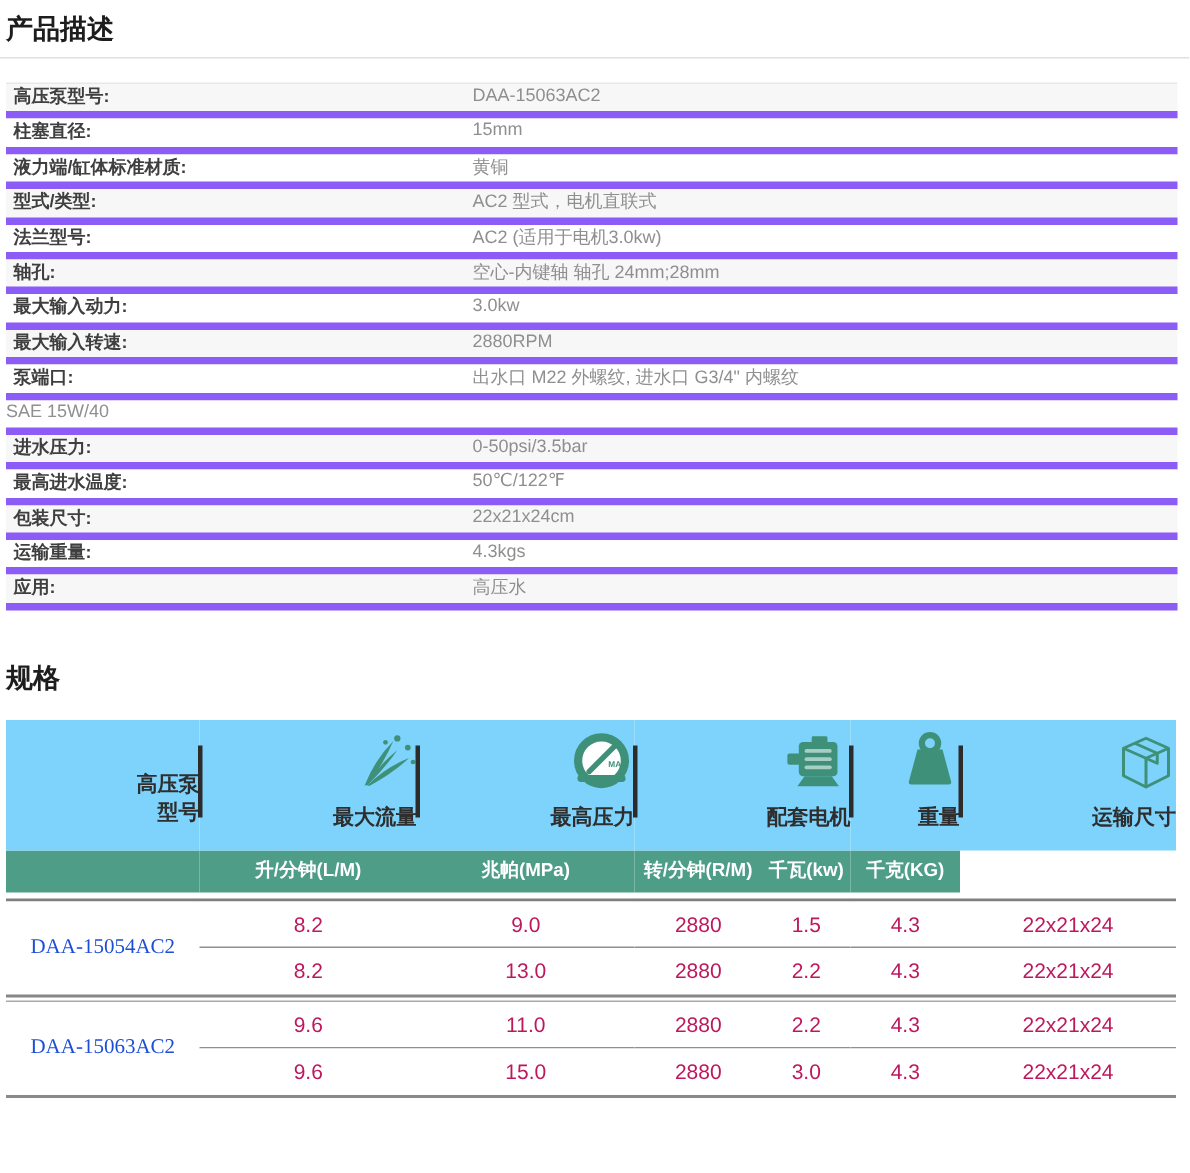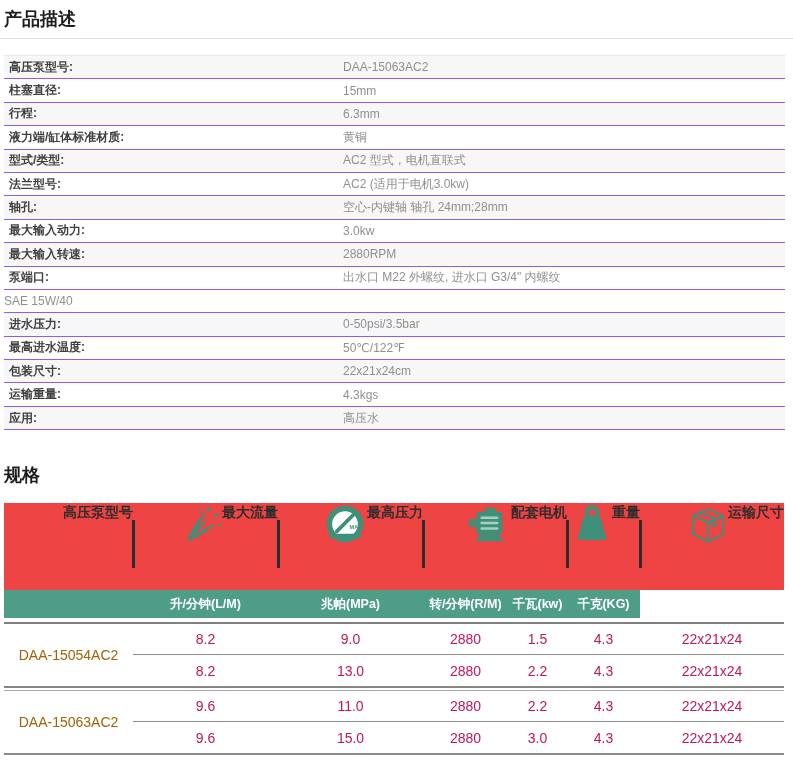--- a/index.html
+++ b/index.html
@@ -14,60 +14,59 @@
     padding-left: 4px; line-height: 24px;
   }
   .title-rule { border-top: 1px solid #e0e0e0; margin-top: 7px; }
 
   
   .desc-table {
     margin: 16px 8px 0 4px;
     border-top: 1px solid #e8e8e8;
   }
   .desc-row {
-    display: flex; align-items: center;
-    height: 23.4px; border-bottom: 1px solid #8b5cf6;
+    display: flex; align-items: flex-start;
+    height: 23.4px; border-bottom: 5px solid #8b5cf6;
     font-size: 12px;
-    gap: 28px;
   }
   .desc-row.odd { background: #f7f7f7; }
   .desc-row.even { background: #ffffff; }
   .desc-label { width: 311px; padding-left: 5px; color:#3f3f3f; font-weight: bold; }
   .desc-value { color:#8f8f8f; }
 
   .spec-heading { margin-top: 33px; }
 
   
   .spec-grid {
     margin: 16px 9px 0 4px;
     display: grid;
     grid-template-columns: 129px 145px 145px 85px 59px 73px 1fr;
     grid-template-rows: 87px 28px 6px 31px 31px 5px 31px 31px 4px;
   }
   .hcell {
-    background:#ef4444; position: relative;
-    display:flex; flex-direction:row; align-items:flex-start; justify-content:flex-end;
+    background:#7dd3fc; position: relative;
+    display:flex; flex-direction:column; align-items:flex-end; justify-content:flex-end;
     padding-bottom: 13px;
   }
   .hcell .hlabel { font-size: 14px; font-weight: bold; color:#2e2e2e; line-height: 19px; text-align:center; }
   .hcell .icon-wrap { height: 44px; display:flex; align-items:center; justify-content:center; margin-bottom: 5px; }
   .hcell.span2 { grid-column: span 2; }
   .vbar {
     position:absolute; left:-1px; top:17px; width:3px; height:48px; background:#2c2c2c;
   }
   .ucell {
     background:#4E9D87; color:#fff; font-size: 12.5px; font-weight: bold;
     display:flex; align-items:center; justify-content:center;
   }
   .topline { grid-column: 1 / -1; border-bottom: 2px solid #7f7f7f; }
   .dcell {
     background:#fff; font-size: 14px; color:#be185d;
     display:flex; align-items:center; justify-content:center;
   }
-  .dcell.model { font-size: 14px; color:#a16207; grid-row: span 2; }
+  .dcell.model { font-size: 14px; color:#1d4ed8; grid-row: span 2; font-family: Liberation Serif, serif; }
   .dcell.rb { border-bottom: 1px solid #8f8f8f; }
   .group-divider {
     grid-column: 1 / -1; height: 5px;
     border-top: 2px solid #868686; border-bottom: 1px solid #a9a9a9; background:#fff;
   }
   .bottomline { grid-column: 1 / -1; border-top: 2px solid #8a8a8a; background:#fff; }
   svg text { font-family: "Liberation Sans", "DejaVu Sans", sans-serif; }
 </style>
 </head>
 <body>
@@ -78,24 +77,20 @@
   <div class="title-rule"></div>
 
   <div class="desc-table">
     <div class="desc-row odd">
         <div class="desc-label">高压泵型号:</div>
         <div class="desc-value">DAA-15063AC2</div>
       </div>
     <div class="desc-row even">
         <div class="desc-label">柱塞直径:</div>
         <div class="desc-value">15mm</div>
-      </div>
-    <div class="desc-row odd">
-        <div class="desc-label">行程:</div>
-        <div class="desc-value">6.3mm</div>
       </div>
     <div class="desc-row even">
         <div class="desc-label">液力端/缸体标准材质:</div>
         <div class="desc-value">黄铜</div>
       </div>
     <div class="desc-row odd">
         <div class="desc-label">型式/类型:</div>
         <div class="desc-value">AC2 型式，电机直联式</div>
       </div>
     <div class="desc-row even">

